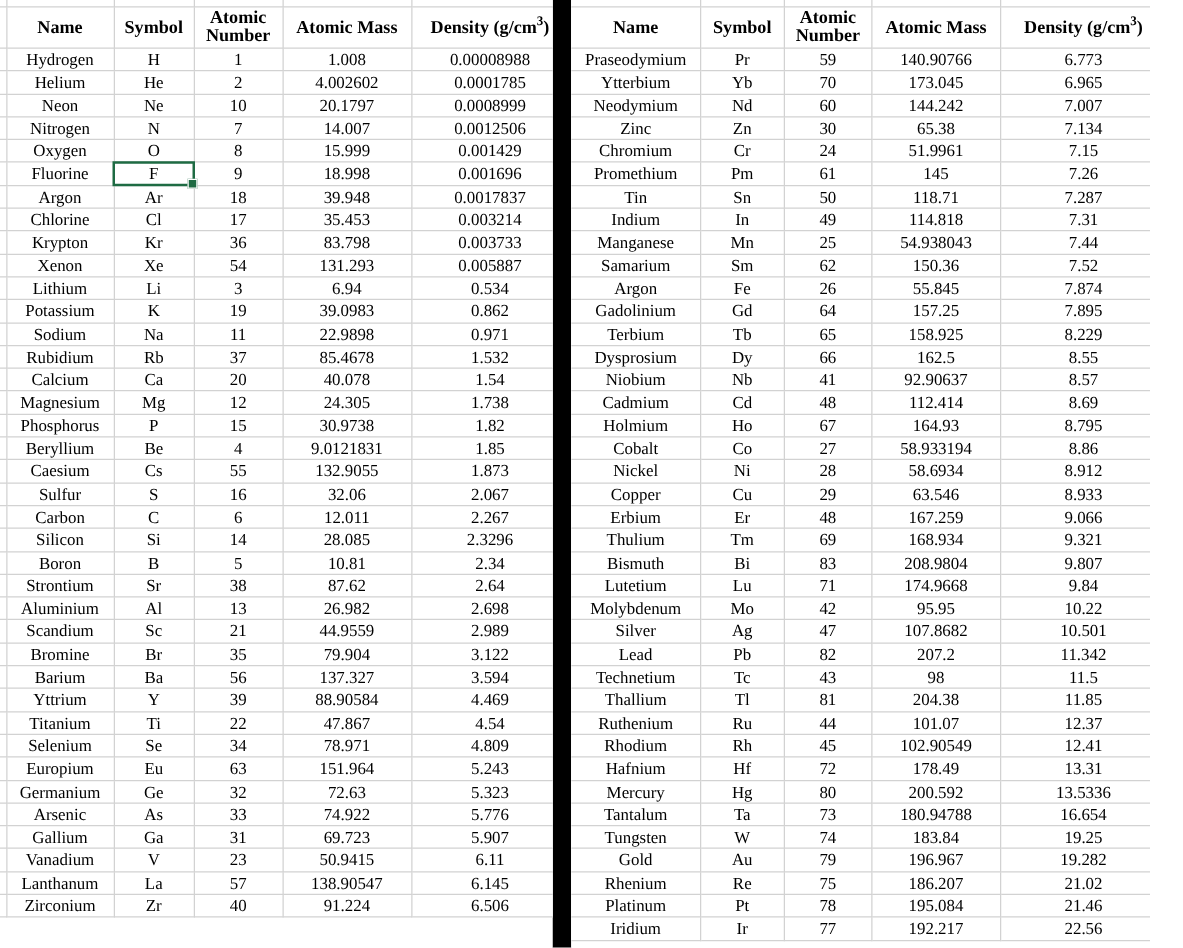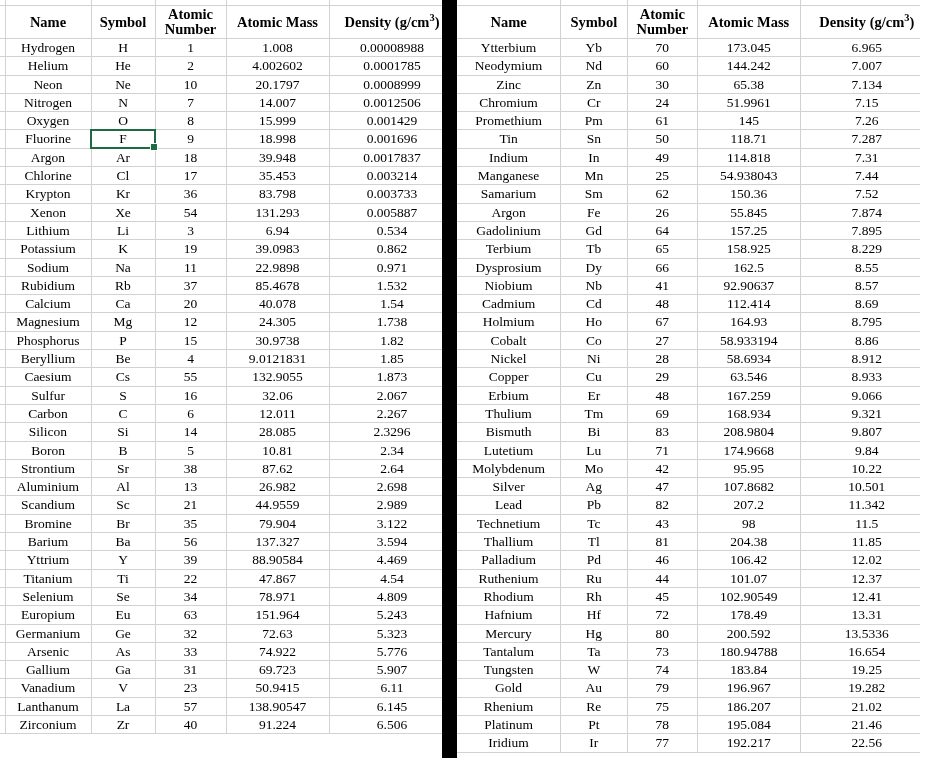--- a/index.html
+++ b/index.html
@@ -468,20 +468,27 @@
             <td></td>
           </tr>
           <tr>
             <th>Name</th>
             <th>Symbol</th>
             <th>Atomic<br>Number</th>
             <th>Atomic Mass</th>
             <th>Density (g/cm<sup>3</sup>)</th>
           </tr>
           <tr>
+            <td>Praseodymium</td>
+            <td>Pr</td>
+            <td>59</td>
+            <td>140.90766</td>
+            <td>6.773</td>
+          </tr>
+          <tr>
             <td>Ytterbium</td>
             <td>Yb</td>
             <td>70</td>
             <td>173.045</td>
             <td>6.965</td>
           </tr>
           <tr>
             <td>Neodymium</td>
             <td>Nd</td>
             <td>60</td>
@@ -664,27 +671,20 @@
             <td>11.5</td>
           </tr>
           <tr>
             <td>Thallium</td>
             <td>Tl</td>
             <td>81</td>
             <td>204.38</td>
             <td>11.85</td>
           </tr>
           <tr>
-            <td>Palladium</td>
-            <td>Pd</td>
-            <td>46</td>
-            <td>106.42</td>
-            <td>12.02</td>
-          </tr>
-          <tr>
             <td>Ruthenium</td>
             <td>Ru</td>
             <td>44</td>
             <td>101.07</td>
             <td>12.37</td>
           </tr>
           <tr>
             <td>Rhodium</td>
             <td>Rh</td>
             <td>45</td>

